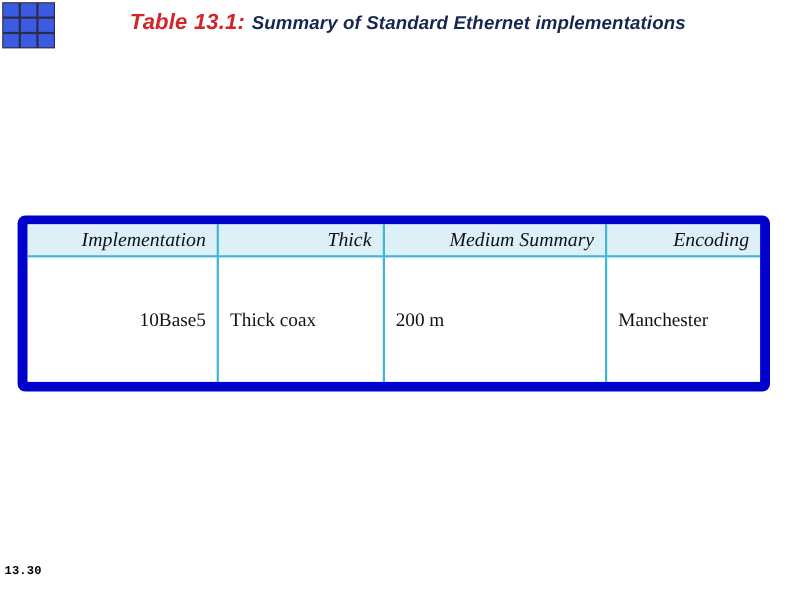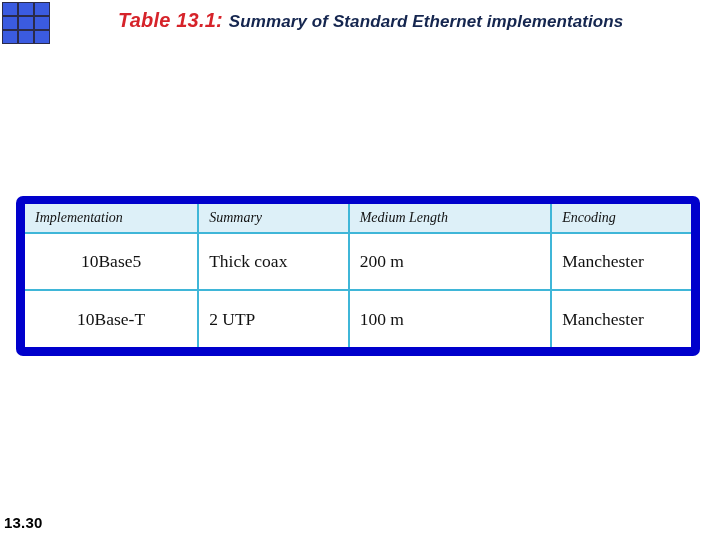--- a/index.html
+++ b/index.html
@@ -102,35 +102,35 @@
     overflow: hidden;
   }
   table.eth th:last-child,
   table.eth td:last-child { border-right: none; }
   table.eth tr:last-child td { border-bottom: none; }
 
   table.eth thead th {
     background: #ddf0f8;
     font-style: italic;
     font-weight: normal;
-    text-align: left;
-    font-size: 14px;
+    text-align: right;
+    font-size: 18px;
     border-bottom: 2px solid #3fb6d8;
   }
   table.eth tbody td { background: #ffffff; }
-  table.eth td.col-impl { text-align: center; }
+  table.eth td.col-impl { text-align: right; }
   table.eth td.col-ctr  { text-align: left; }
 
   
   #page-number {
     position: absolute;
     left: 4px;
     top: 514px;
-    font-family: Liberation Sans, sans-serif;
-    font-size: 15px;
+    font-family: Liberation Mono, monospace;
+    font-size: 11px;
     font-weight: bold;
     color: #000000;
     letter-spacing: 0.2px;
   }
 </style>
 </head>
 <body>
 
 <div id="logo">
   <span class="cell"></span>
@@ -153,36 +153,30 @@
     <table class="eth">
       <colgroup>
         <col class="c1">
           <col class="c2">
           <col class="c3">
           <col class="c4">
       </colgroup>
       <thead>
         <tr>
           <th>Implementation</th>
-          <th>Summary</th>
-          <th>Medium Length</th>
+          <th>Thick</th>
+          <th>Medium Summary</th>
           <th>Encoding</th>
         </tr>
       </thead>
       <tbody>
         <tr>
           <td class="col-impl">10Base5</td>
           <td class="col-ctr">Thick coax</td>
           <td class="col-ctr">200 m</td>
           <td class="col-ctr">Manchester</td>
         </tr>
-        <tr>
-          <td class="col-impl">10Base-T</td>
-          <td class="col-ctr">2 UTP</td>
-          <td class="col-ctr">100 m</td>
-          <td class="col-ctr">Manchester</td>
-        </tr>
       </tbody>
     </table>
   </div>
 </div>
 
 <div id="page-number">13.30</div>
 
 </body></html>

